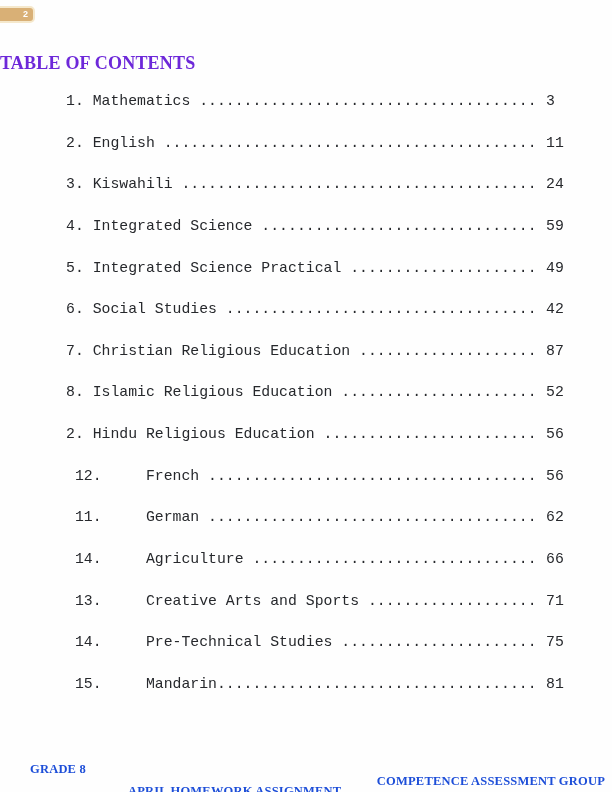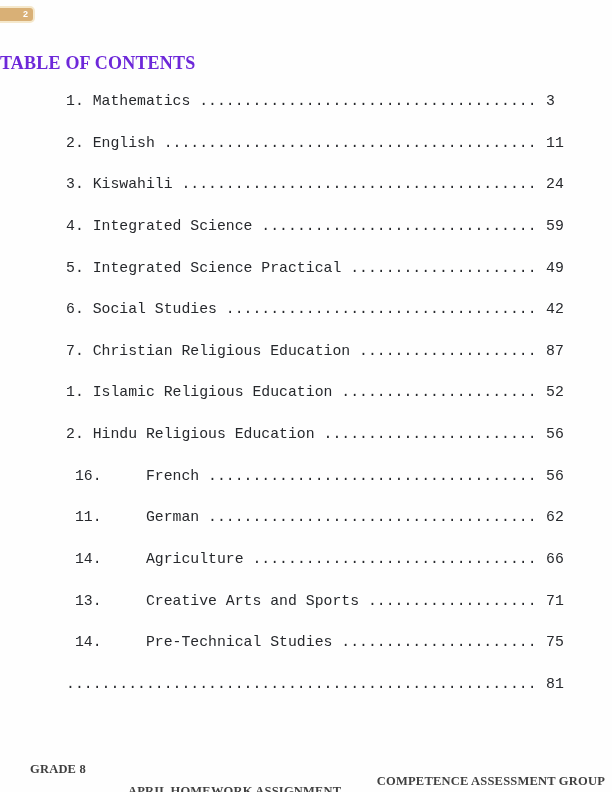--- a/index.html
+++ b/index.html
@@ -53,21 +53,21 @@
   }
   .lbl{flex:none;white-space:pre;}
   .leader{
     flex:1 1 auto;overflow:hidden;white-space:nowrap;
     letter-spacing:0;
   }
   .pg{flex:none;width:20px;margin-left:8px;text-align:left;white-space:pre;}
   
   .footer{
     position:absolute;top:762px;left:0;right:0;height:20px;
-    font-size:12.5px;font-weight:bold;color:#404040;
+    font-size:12.5px;font-weight:bold;color:#1d4ed8;
     letter-spacing:0.2px;
   }
   .f-left{position:absolute;left:30px;top:0;}
   .f-center{position:absolute;left:128px;top:0;margin-top:22px;}
   .f-right{position:absolute;right:7px;top:0;margin-top:12px;}
 </style>
 </head>
 <body>
 
 <div class="page">
@@ -108,31 +108,31 @@
       <span class="lbl">6. Social Studies </span>
       <span class="leader">........................................................................................................................</span>
       <span class="pg">42</span>
     </div>
       <div class="row">
       <span class="lbl">7. Christian Religious Education </span>
       <span class="leader">........................................................................................................................</span>
       <span class="pg">87</span>
     </div>
       <div class="row">
-      <span class="lbl">1. Islamic Religious Education </span>
+      <span class="lbl">8. Islamic Religious Education </span>
       <span class="leader">........................................................................................................................</span>
       <span class="pg">52</span>
     </div>
       <div class="row">
       <span class="lbl">2. Hindu Religious Education </span>
       <span class="leader">........................................................................................................................</span>
       <span class="pg">56</span>
     </div>
       <div class="row">
-      <span class="lbl"> 16.     French </span>
+      <span class="lbl"> 12.     French </span>
       <span class="leader">........................................................................................................................</span>
       <span class="pg">56</span>
     </div>
       <div class="row">
       <span class="lbl"> 11.     German </span>
       <span class="leader">........................................................................................................................</span>
       <span class="pg">62</span>
     </div>
       <div class="row">
       <span class="lbl"> 14.     Agriculture </span>
@@ -143,20 +143,21 @@
       <span class="lbl"> 13.     Creative Arts and Sports </span>
       <span class="leader">........................................................................................................................</span>
       <span class="pg">71</span>
     </div>
       <div class="row">
       <span class="lbl"> 14.     Pre-Technical Studies </span>
       <span class="leader">........................................................................................................................</span>
       <span class="pg">75</span>
     </div>
       <div class="row">
+      <span class="lbl"> 15.     Mandarin</span>
       <span class="leader">........................................................................................................................</span>
       <span class="pg">81</span>
     </div>
     </div>
 
   <div class="footer">
     <span class="f-left">GRADE 8</span>
     <span class="f-center">APRIL HOMEWORK ASSIGNMENT</span>
     <span class="f-right">COMPETENCE ASSESSMENT GROUP</span>
   </div>

